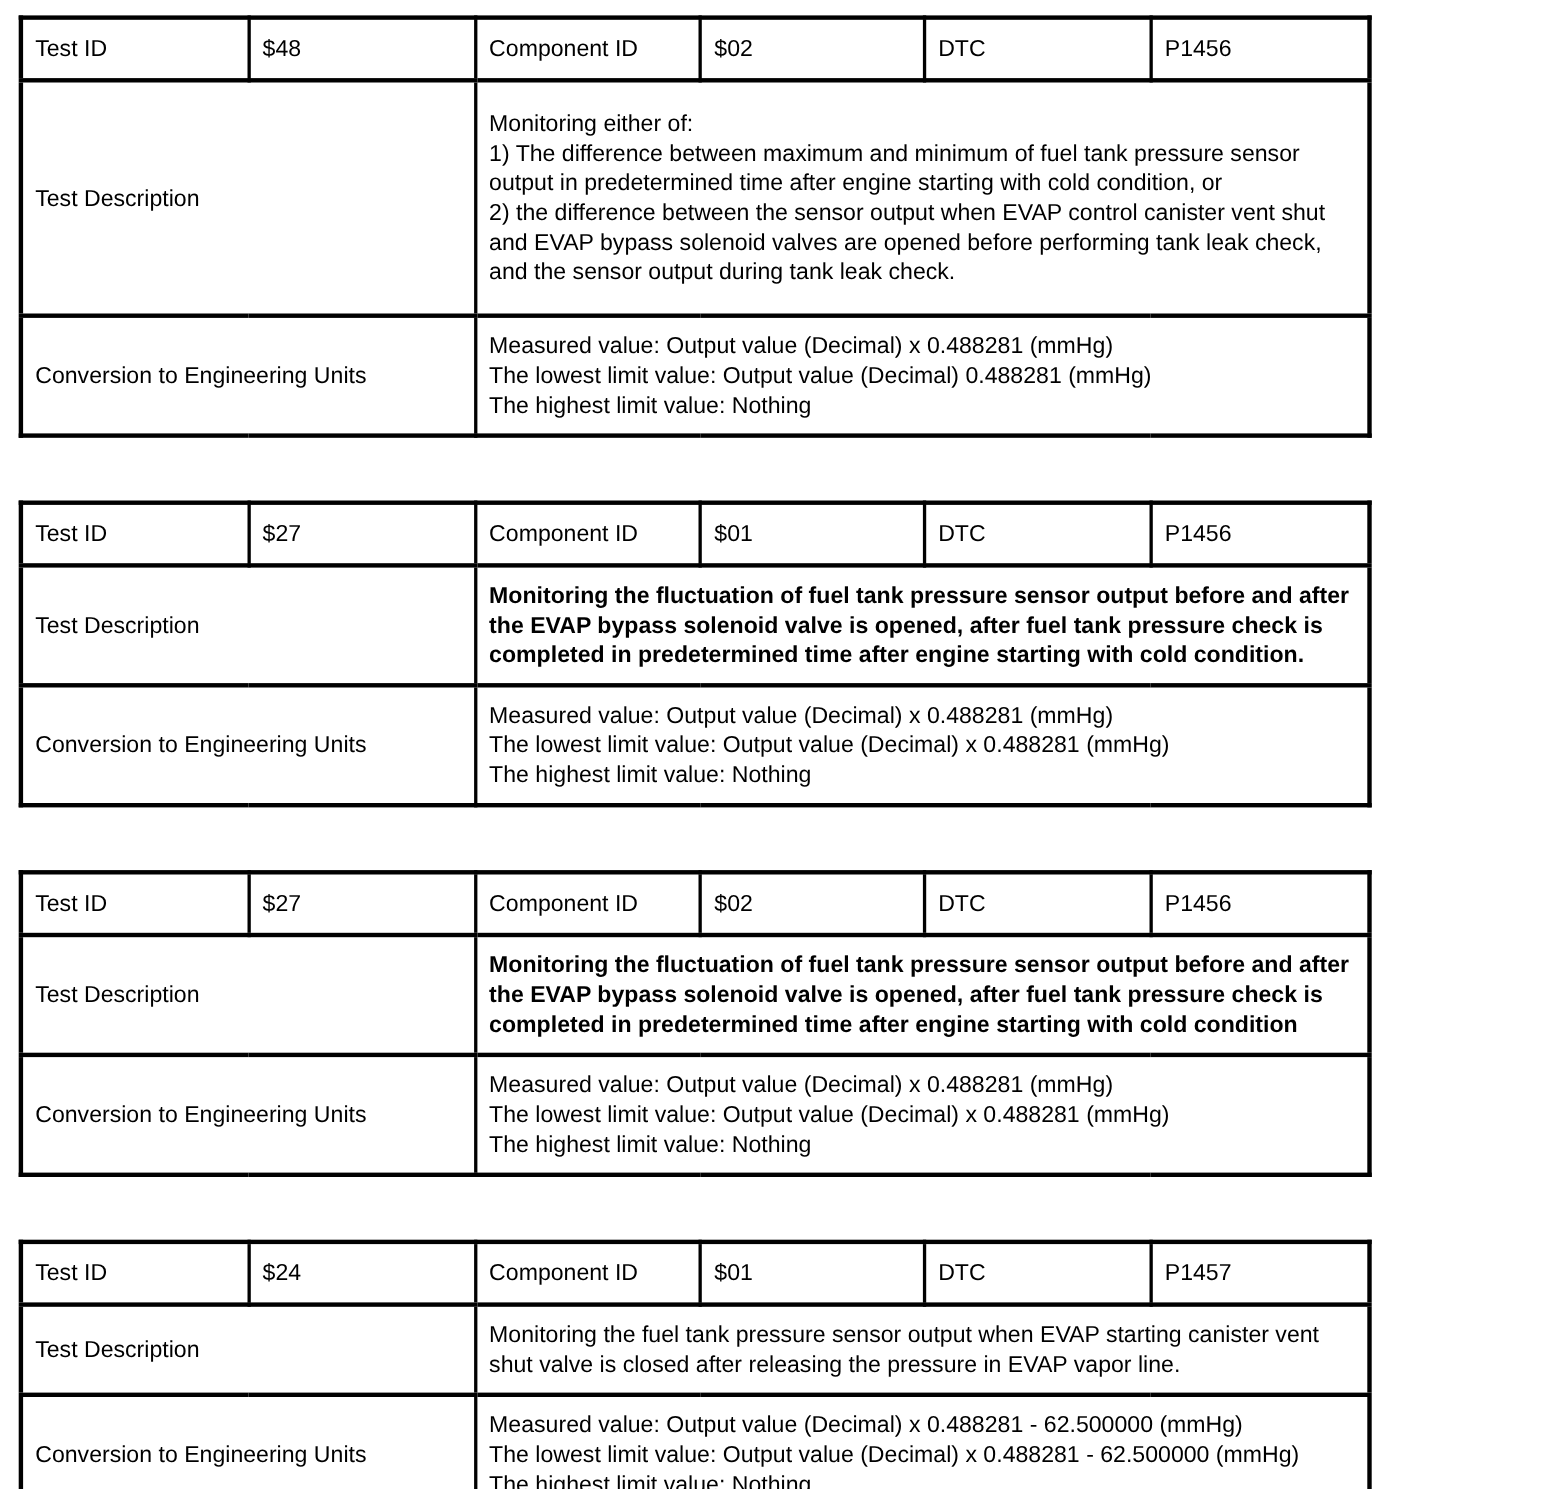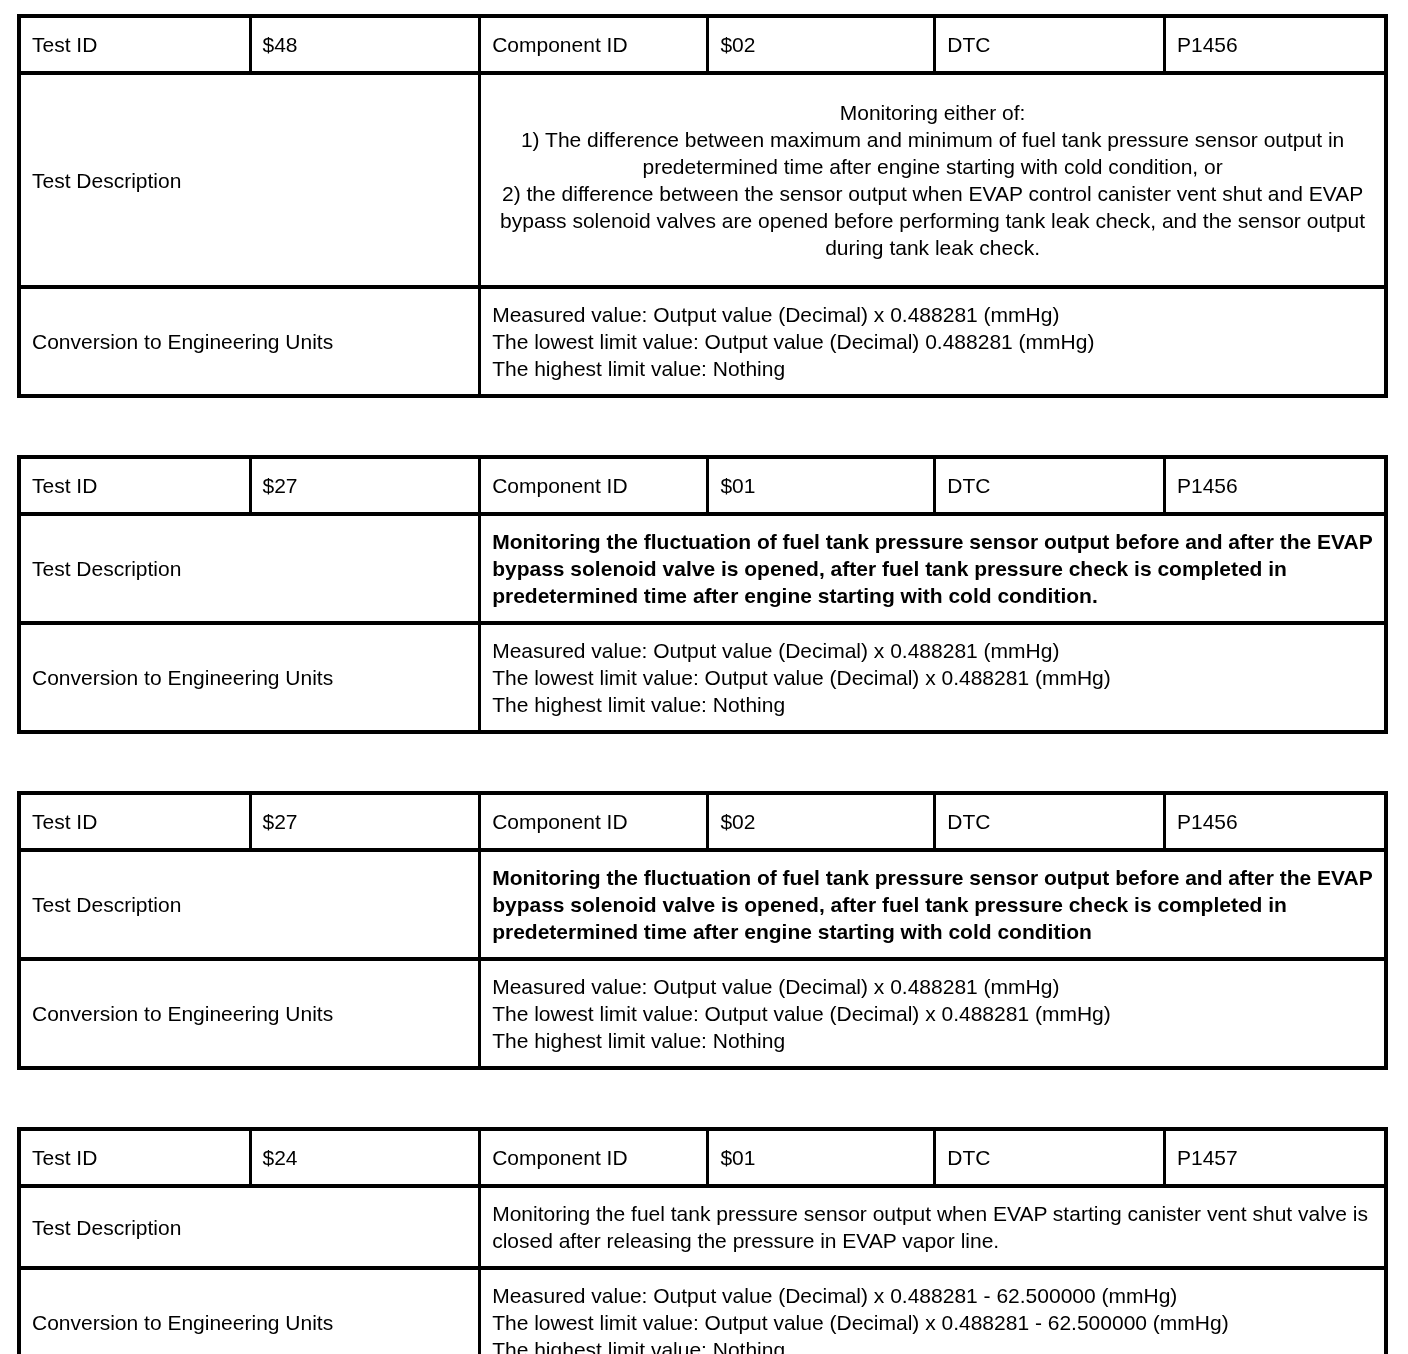--- a/index.html
+++ b/index.html
@@ -13,21 +13,21 @@
   }
   .page {
     width: 1408px;
     box-sizing: border-box;
     padding: 14px 17px 12px 17px;
     background: #ffffff;
   }
   table.spec-table {
     border-collapse: collapse;
     table-layout: fixed;
-    width: 1371px;
+    width: 1230px;
     border: 4px solid #000000;
     margin: 0 0 57px 0;
   }
   table.spec-table:last-child {
     margin-bottom: 0;
   }
   table.spec-table td {
     border: 3px solid #000000;
     padding: 12px 11px;
     vertical-align: middle;
@@ -36,21 +36,21 @@
   
   table.spec-table tr + tr td {
     border-top-width: 4px;
   }
   tr.hdr-row td {
     height: 29px;
   }
   td.multiline {
     white-space: pre-line;
   }
-  td.desc-tall { height: 186px; text-align: center; }
+  td.desc-tall { height: 186px; }
   td.desc-3 { height: 81px; font-weight: bold; }
   td.desc-2 { height: 54px; }
   td.conv-3 { height: 81px; }
 </style>
 </head>
 <body>
 
 <div class="page">
 
   <table class="spec-table">

